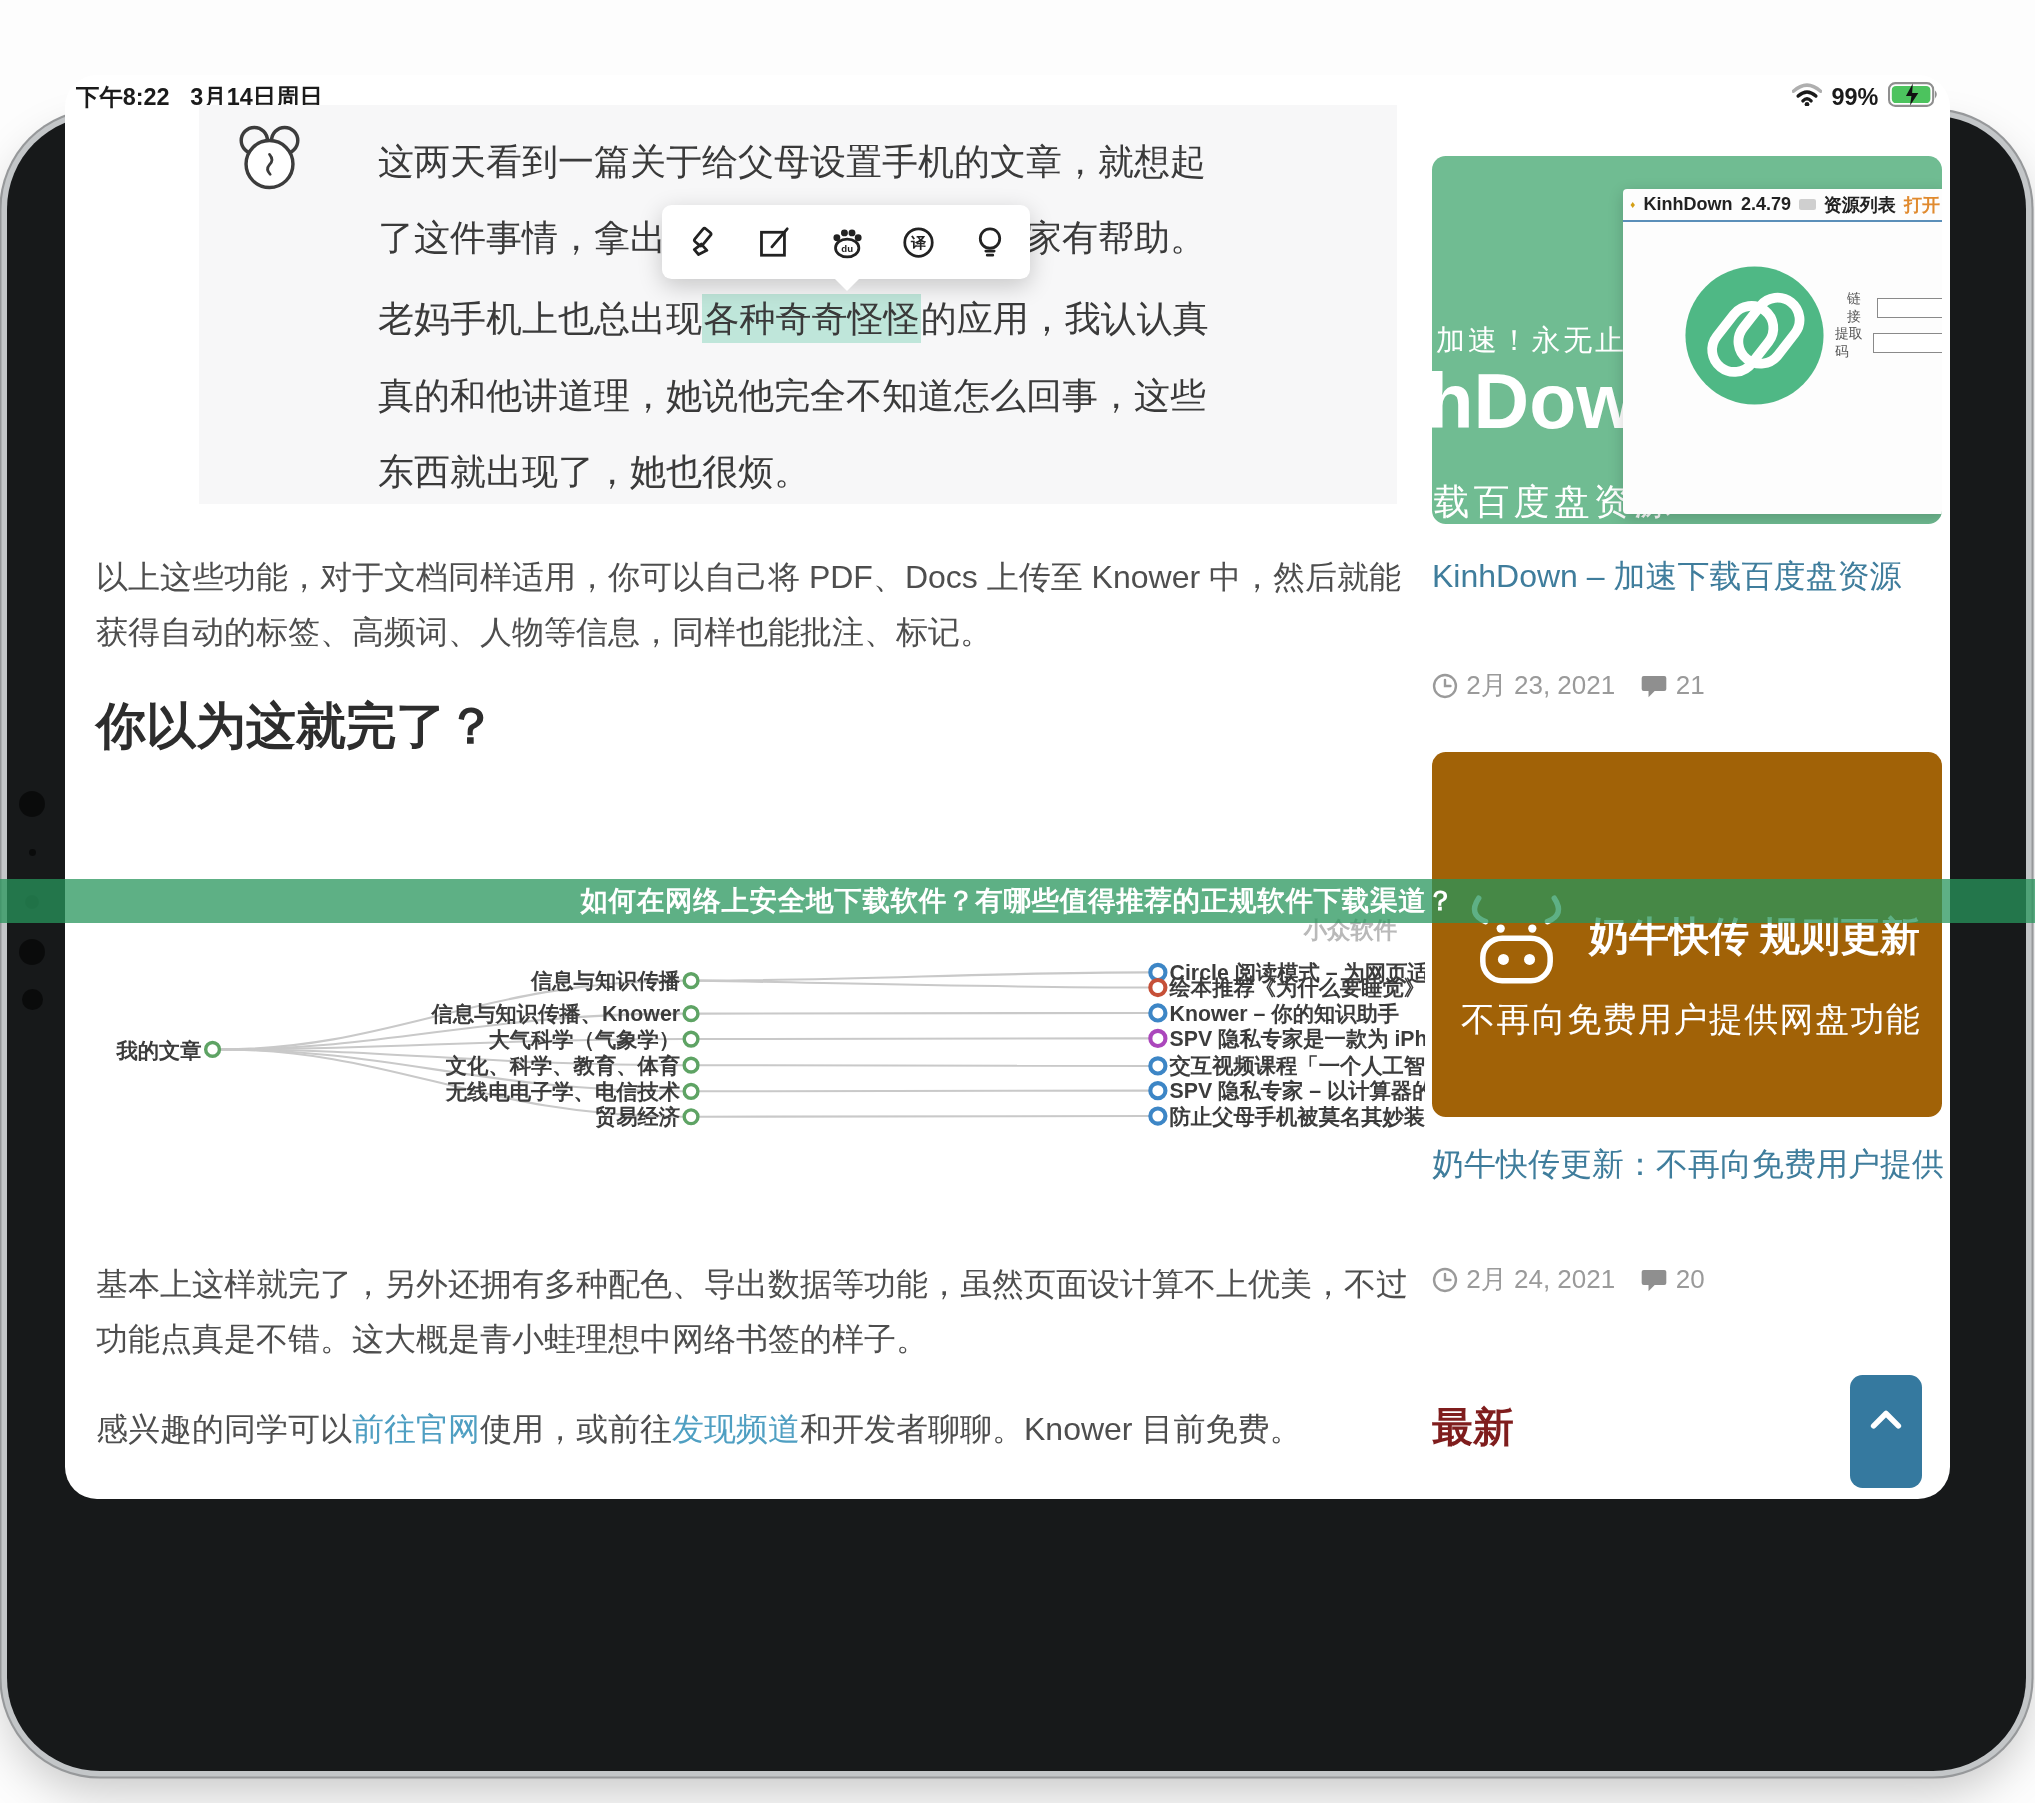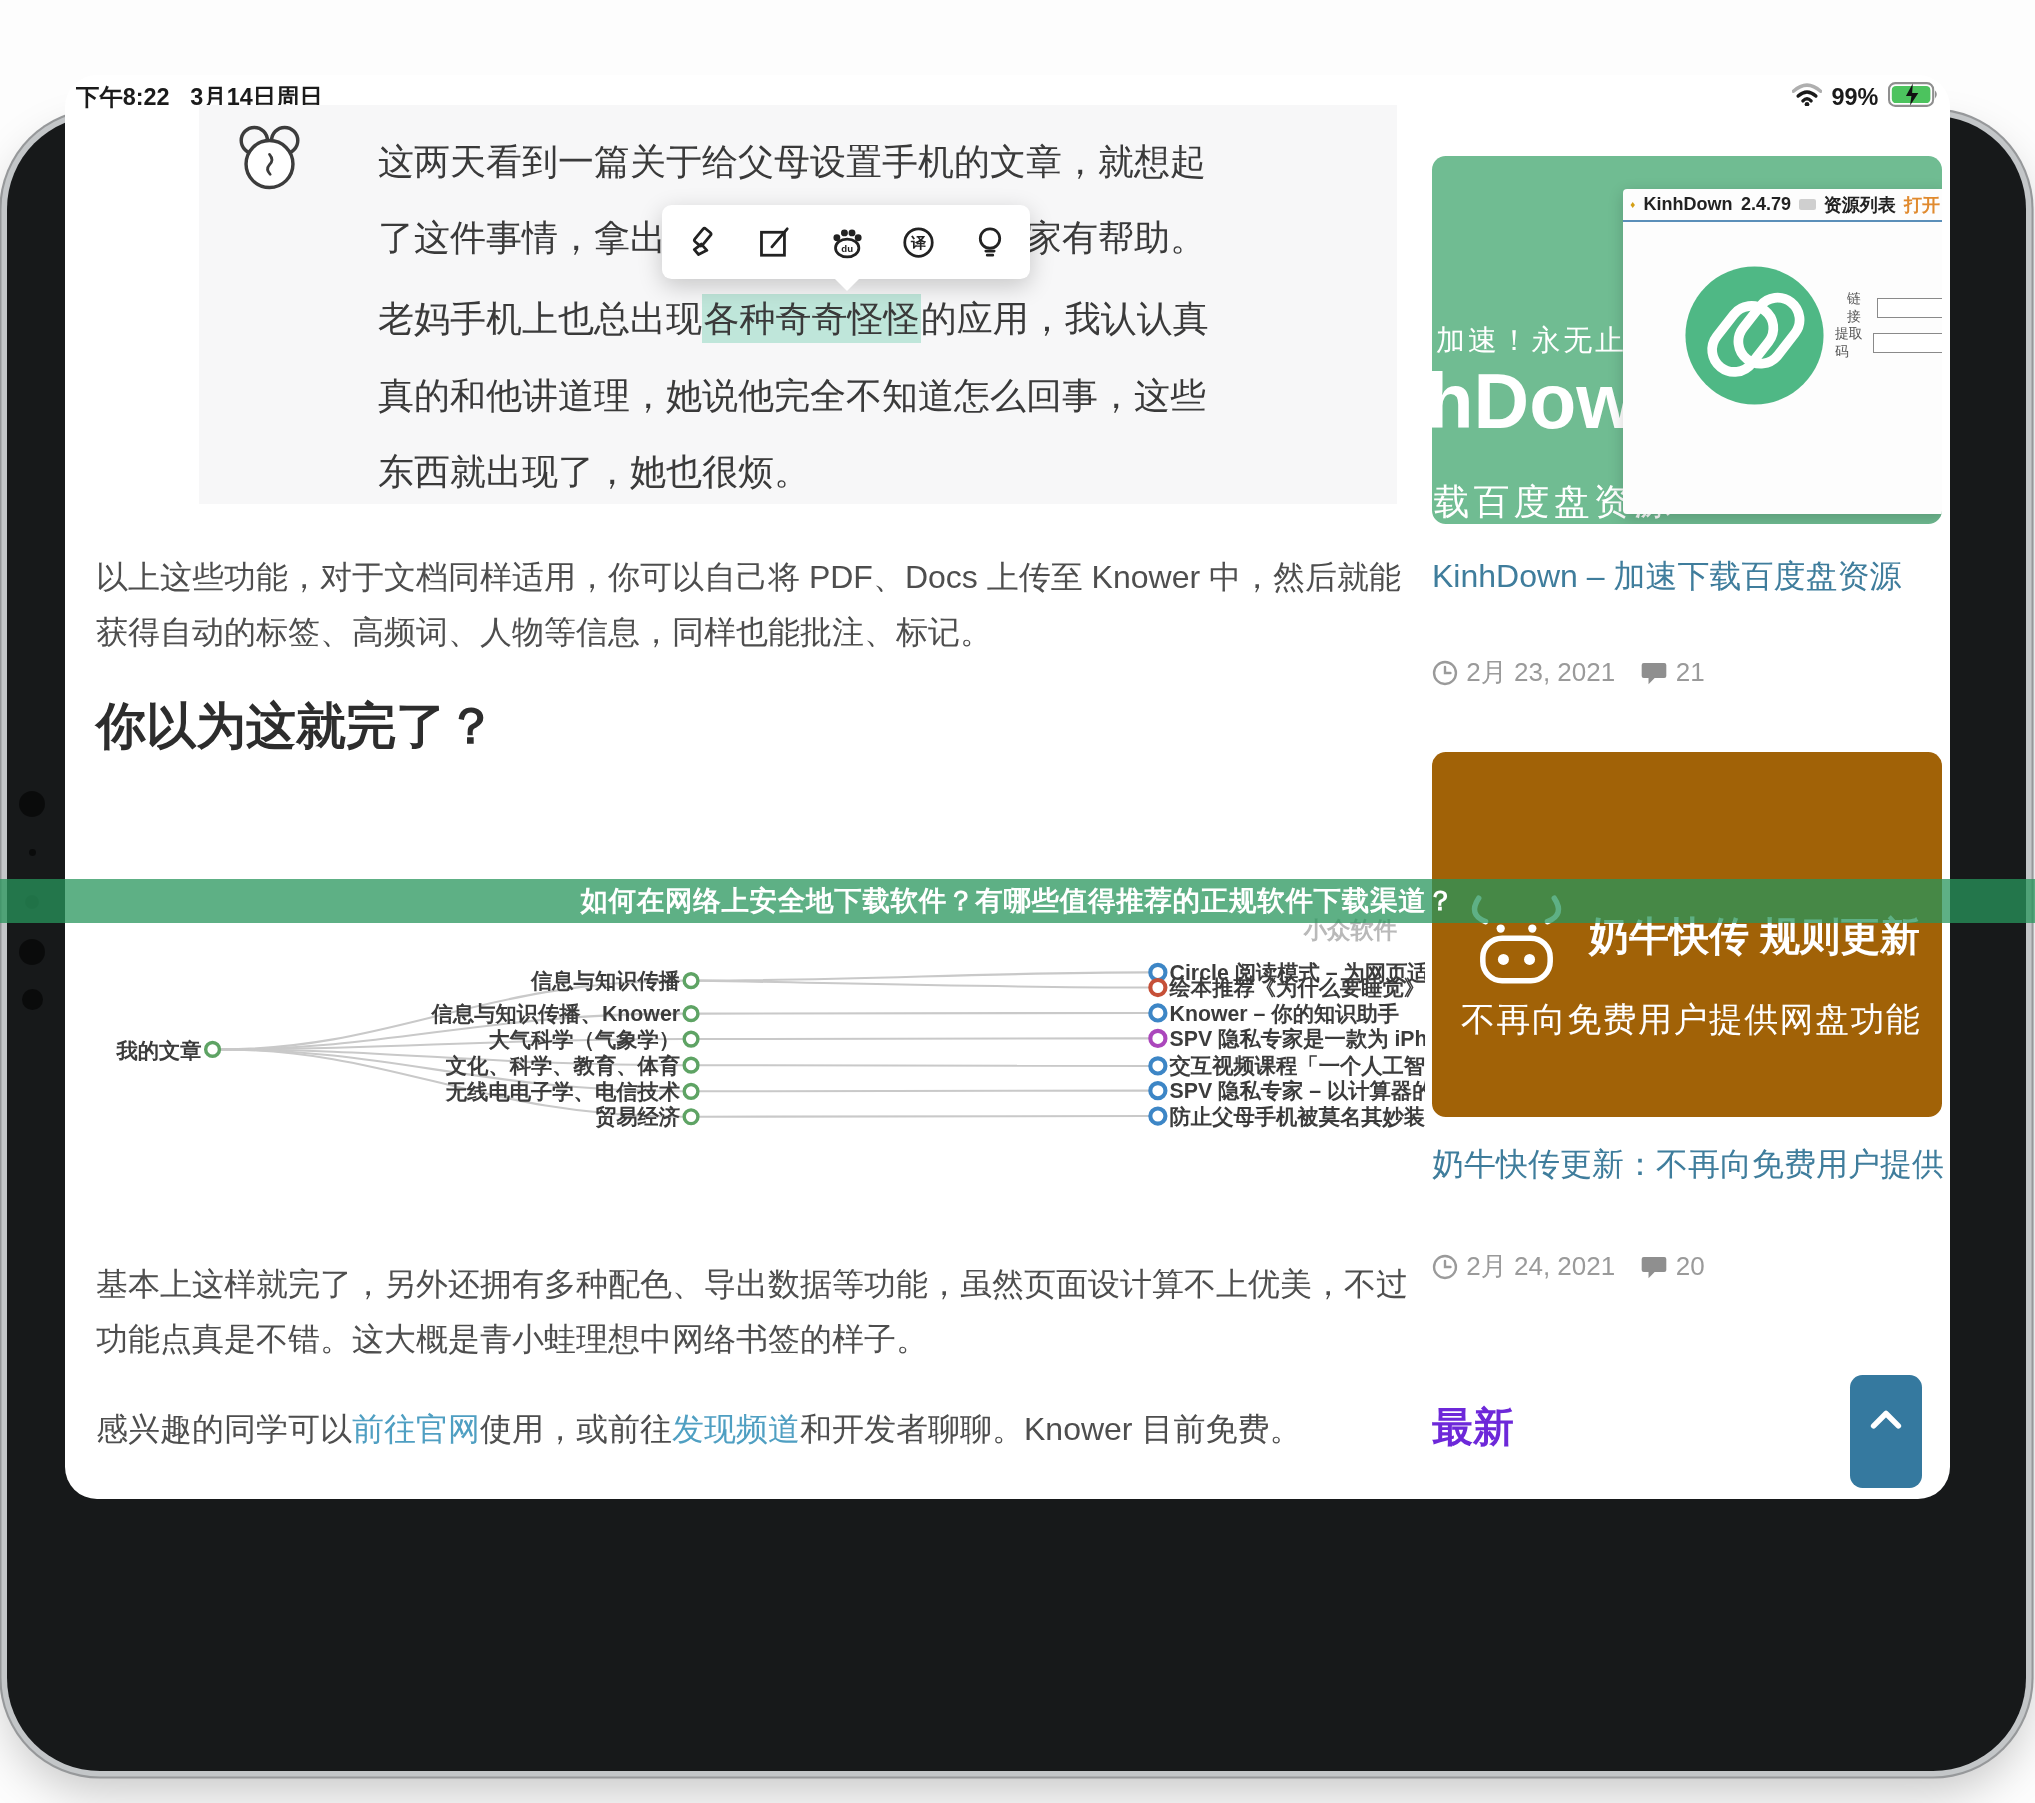--- a/index.html
+++ b/index.html
@@ -64,24 +64,24 @@
             border-radius:4.1px; box-shadow:0 4.1px 15px rgba(0,0,0,.18); }
   .appwin-bar { display:flex; align-items:center; gap:8.3px; height:33px; padding:0 6.9px;
                 border-bottom:2.8px solid #5b8fb9; font-size:18px; font-weight:700; color:#222; white-space:nowrap; }
   .appwin-smudge { width:45px; height:11px; background:#cfcfcf; border-radius:2.1px; }
   .appwin-field { position:absolute; display:flex; align-items:center; gap:5.5px; font-size:13.8px; color:#555; }
   .appwin-input { border:1.4px solid #8a8a8a; background:#fff; height:20.7px; }
 
   .post-title { position:absolute; left:1367px; width:513px; font-size:32px; line-height:45px;
                 color:#3f7d9c; cursor:pointer; }
   .post-meta { position:absolute; left:1367px; display:flex; align-items:center; gap:8.3px;
-               font-size:26px; color:#9a9a9a; }
+               font-size:26px; color:#9a9a9a;margin-top:13px; }
   .meta-gap { width:9.6px; }
 
-  .latest { position:absolute; left:1367px; top:1325px; font-size:41px; font-weight:700; color:#6d28d9; }
+  .latest { position:absolute; left:1367px; top:1325px; font-size:41px; font-weight:700; color:#7f1d1d; }
 
   .scrolltop { position:absolute; left:1785px; top:1300px; width:72px; height:113px; border-radius:12.4px;
                background:#35799f; cursor:pointer; display:flex; justify-content:center; padding-top:33px; }
 </style>
 </head>
 <body>
 
 <div class="photo">
 
   <div class="vol-btn" style="left:141px; width:72px;"></div>

